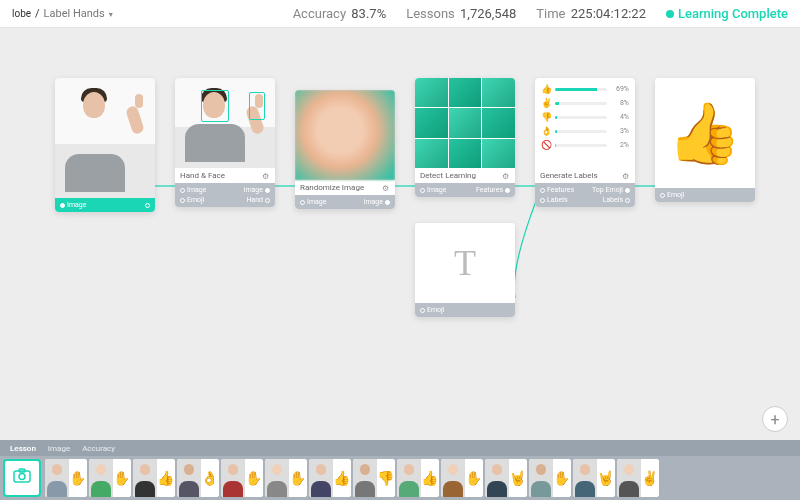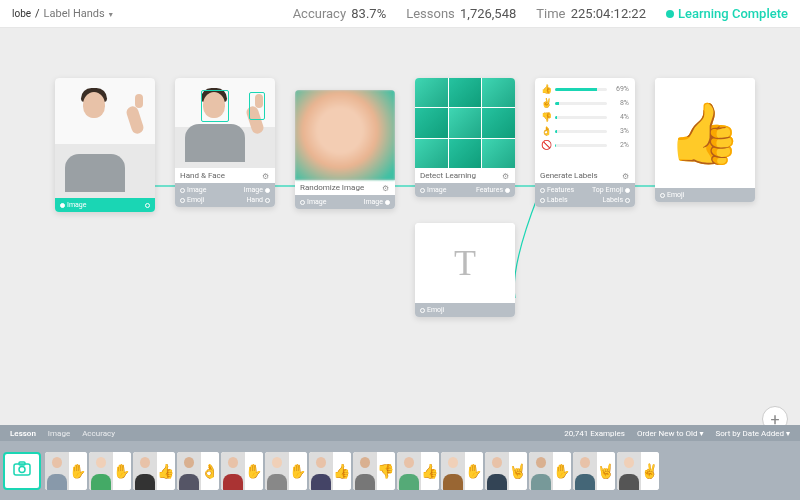--- a/index.html
+++ b/index.html
@@ -91,21 +91,21 @@
 
   
   .add-btn{
     position:absolute;right:12px;bottom:8px;width:26px;height:26px;
     border:1px solid #ccc;border-radius:50%;background:#fff;
     display:flex;align-items:center;justify-content:center;font-size:16px;color:#888;cursor:pointer;
   }
 
   
   .footer{
-    position:absolute;left:0;right:0;bottom:0;height:75px;
+    position:absolute;left:0;right:0;bottom:0;height:60px;
     background:var(--footer);color:#fff;
     display:flex;flex-direction:column;
   }
   .footer-top{display:flex;align-items:center;justify-content:space-between;height:16px;padding:0 10px;font-size:8px;background:var(--footer-dark);}
   .footer-tabs{display:flex;gap:12px;}
   .footer-tabs span{opacity:.8;cursor:pointer;}
   .footer-tabs span.active{opacity:1;font-weight:600;color:#fff;}
   .footer-right{display:flex;gap:12px;align-items:center;}
   .strip{flex:1;display:flex;align-items:center;gap:2px;padding:3px;overflow:hidden;}
   .thumb-pair{display:flex;height:38px;background:#fff;border-radius:3px;overflow:hidden;flex:0 0 auto;}
@@ -371,25 +371,20 @@
     </div>
 </div>
 
 <div class="footer">
   <div class="footer-top">
     <div class="footer-tabs" id="footer-tabs">
         <span class="active">Lesson</span>
         <span>Image</span>
         <span>Accuracy</span>
       </div>
-    <div class="footer-right">
-      <span>20,741 Examples</span>
-      <span><span>Order New to Old</span> <span>▾</span></span>
-      <span><span>Sort by Date Added</span> <span>▾</span></span>
-    </div>
   </div>
   <div class="strip">
     <div class="cam">
       <span style="font-size:16px;color:var(--accent);">
         <svg width="18" height="16" viewBox="0 0 18 16">
             <rect x="1" y="3" width="16" height="11" rx="2" fill="none" stroke="#1ad6b4" stroke-width="1.5"></rect>
             <circle cx="9" cy="8.5" r="3" fill="none" stroke="#1ad6b4" stroke-width="1.5"></circle>
             <rect x="6" y="1" width="6" height="3" rx="1" fill="none" stroke="#1ad6b4" stroke-width="1.5"></rect>
           </svg>
       </span>

